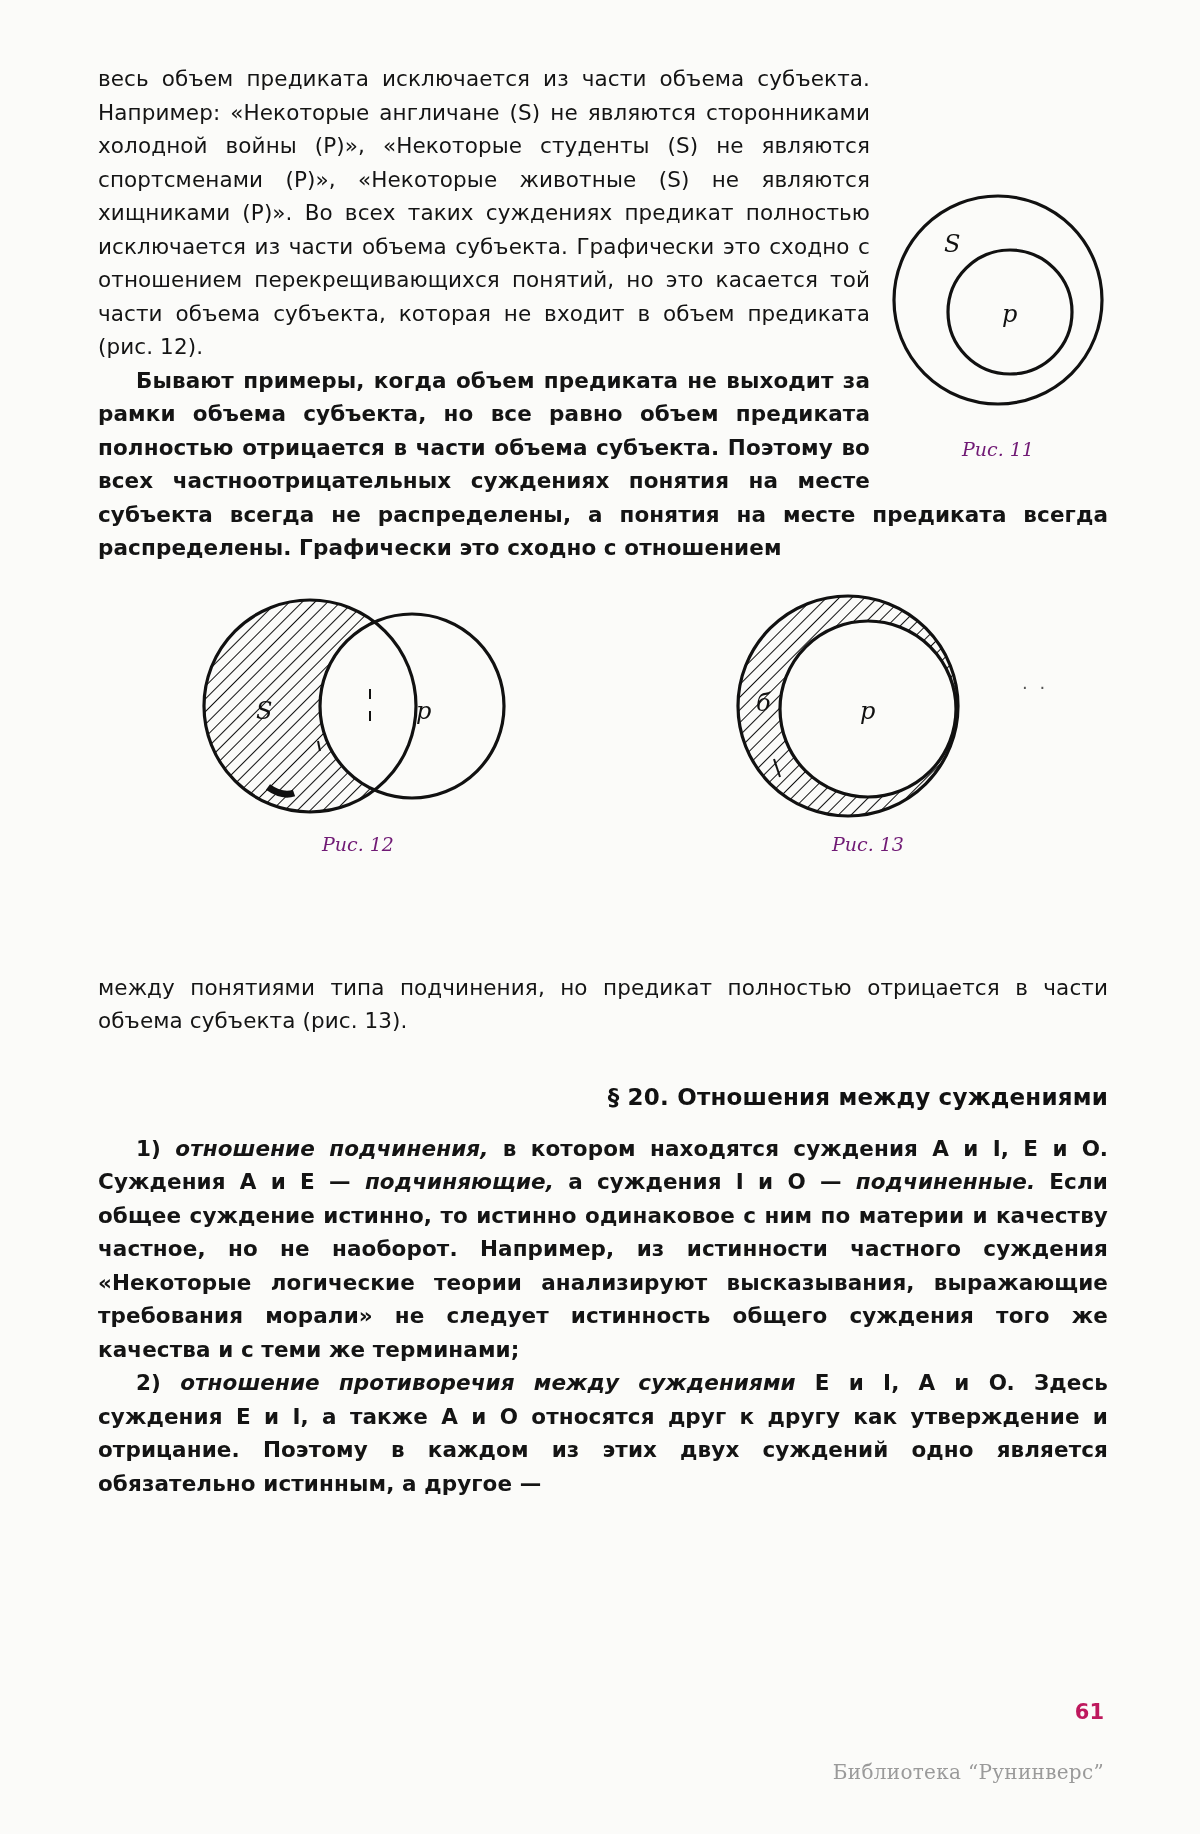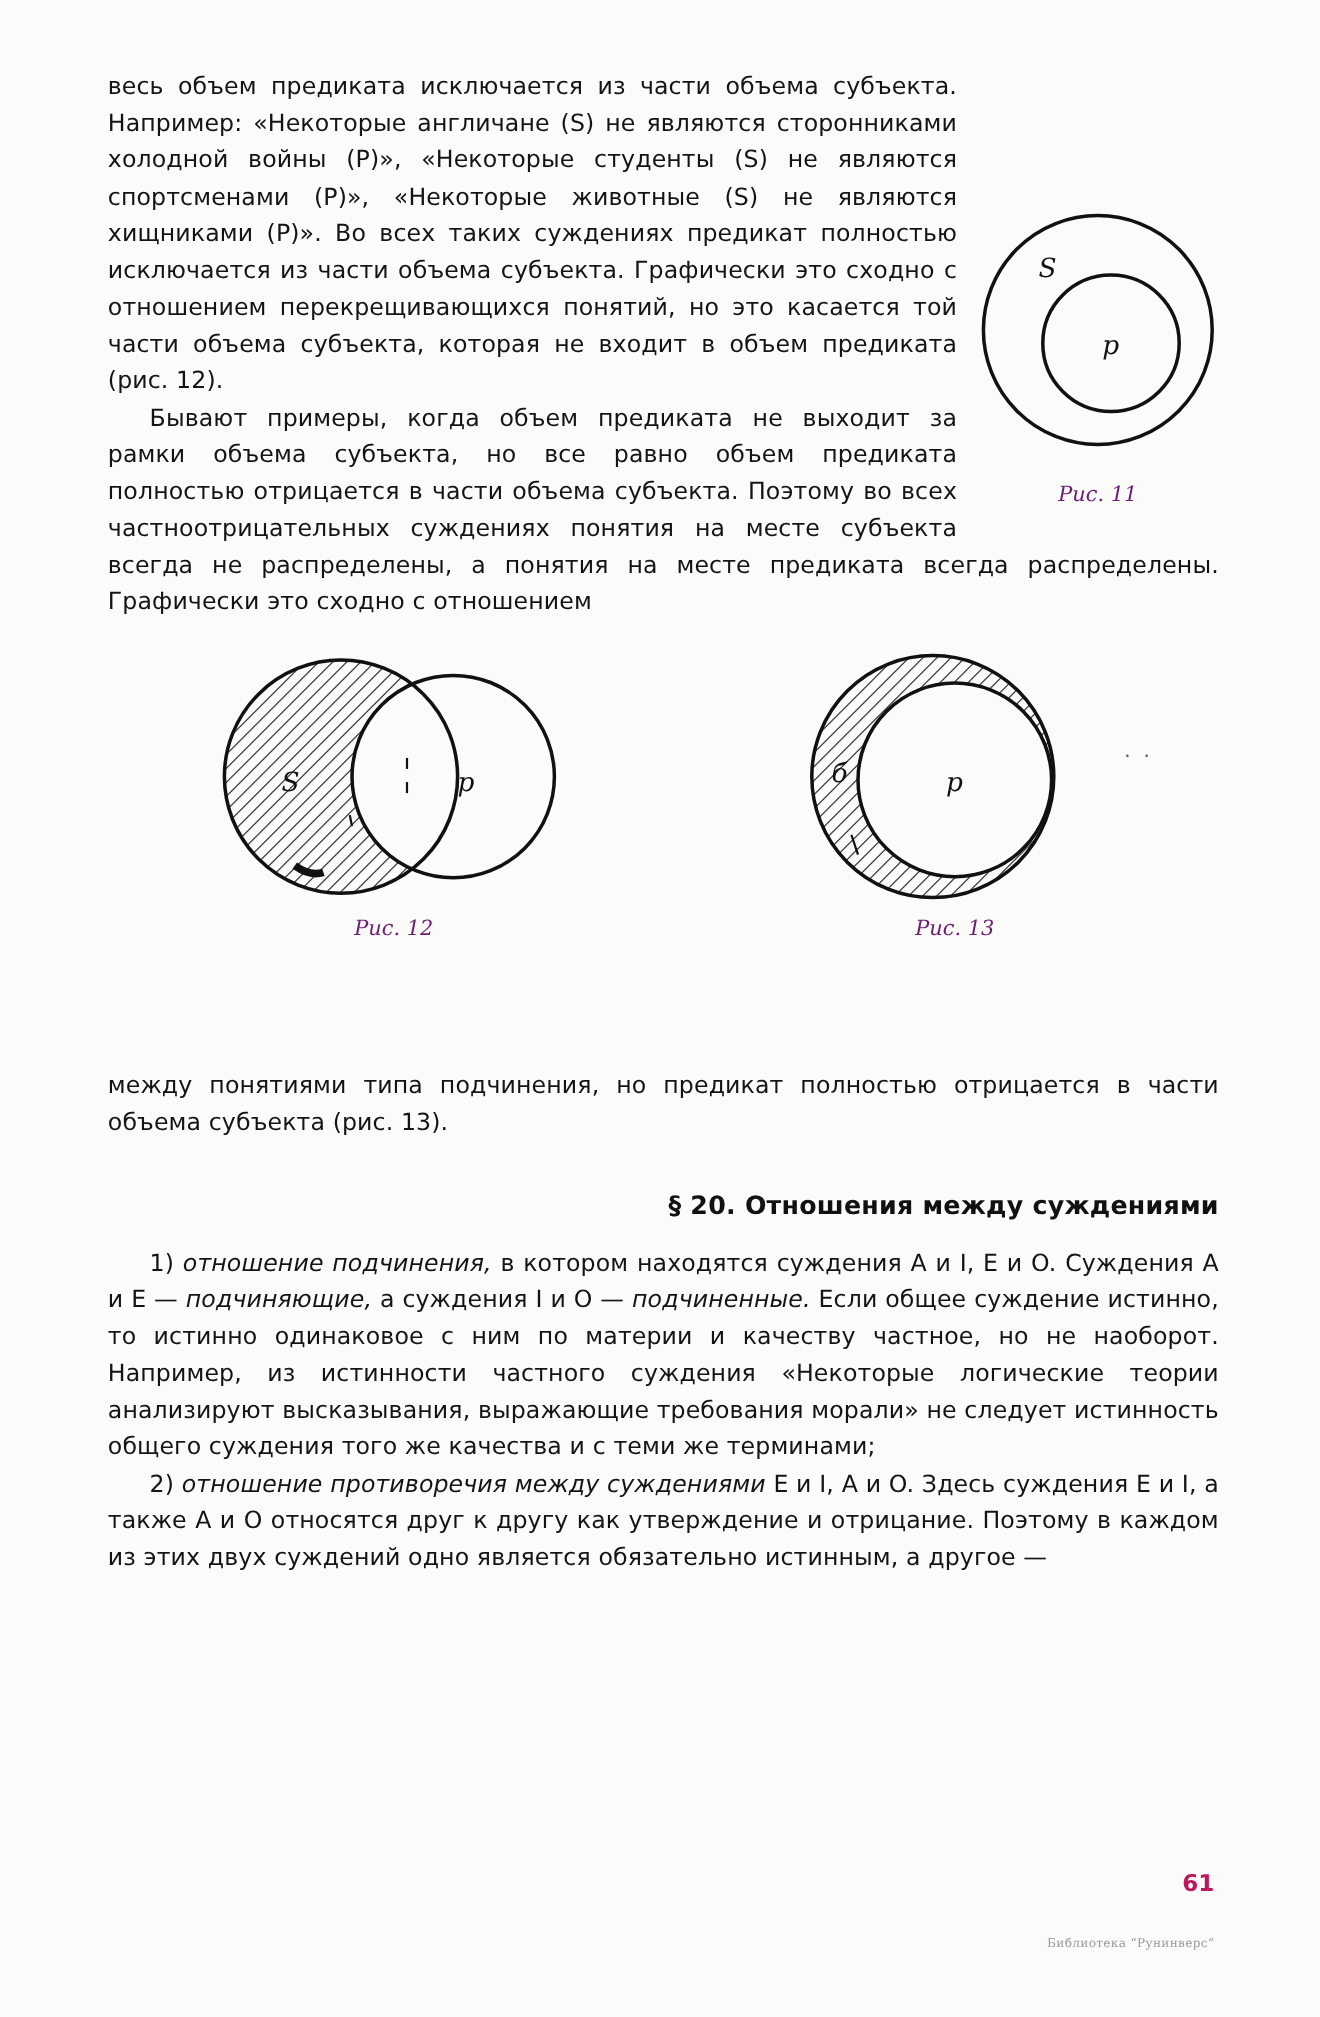--- a/index.html
+++ b/index.html
@@ -29,21 +29,21 @@
     width: 1010px;
   }
   p.body-text {
     margin: 0;
     font-size: 21.5px;
     line-height: 33.5px;
     text-align: justify;
     color: #141414;
     letter-spacing: 0.1px;
   }
-  p.body-text.indent { text-indent: 38px; }
+  p.body-text.indent { text-indent: 38px; font-weight: bold; }
 
   
   .block-top { position: relative; }
   .fig11-float {
     float: right;
     width: 220px;
     height: 290px;
     margin: 118px 0 0 18px;
     position: relative;
     shape-outside: inset(0);
@@ -86,21 +86,21 @@
     top: 1700px;
     font-size: 21px;
     font-weight: bold;
     color: #be185d;
   }
   .watermark {
     position: absolute;
     right: 96px;
     top: 1760px;
     font-family: "DejaVu Serif", serif;
-    font-size: 11px;
+    font-size: 20px;
     color: #9a9a9a;
     letter-spacing: 0.3px;
   }
   .stray-dots {
     position: absolute;
     left: 1022px;
     top: 672px;
     font-size: 18px;
     color: #555;
     letter-spacing: 3px;

